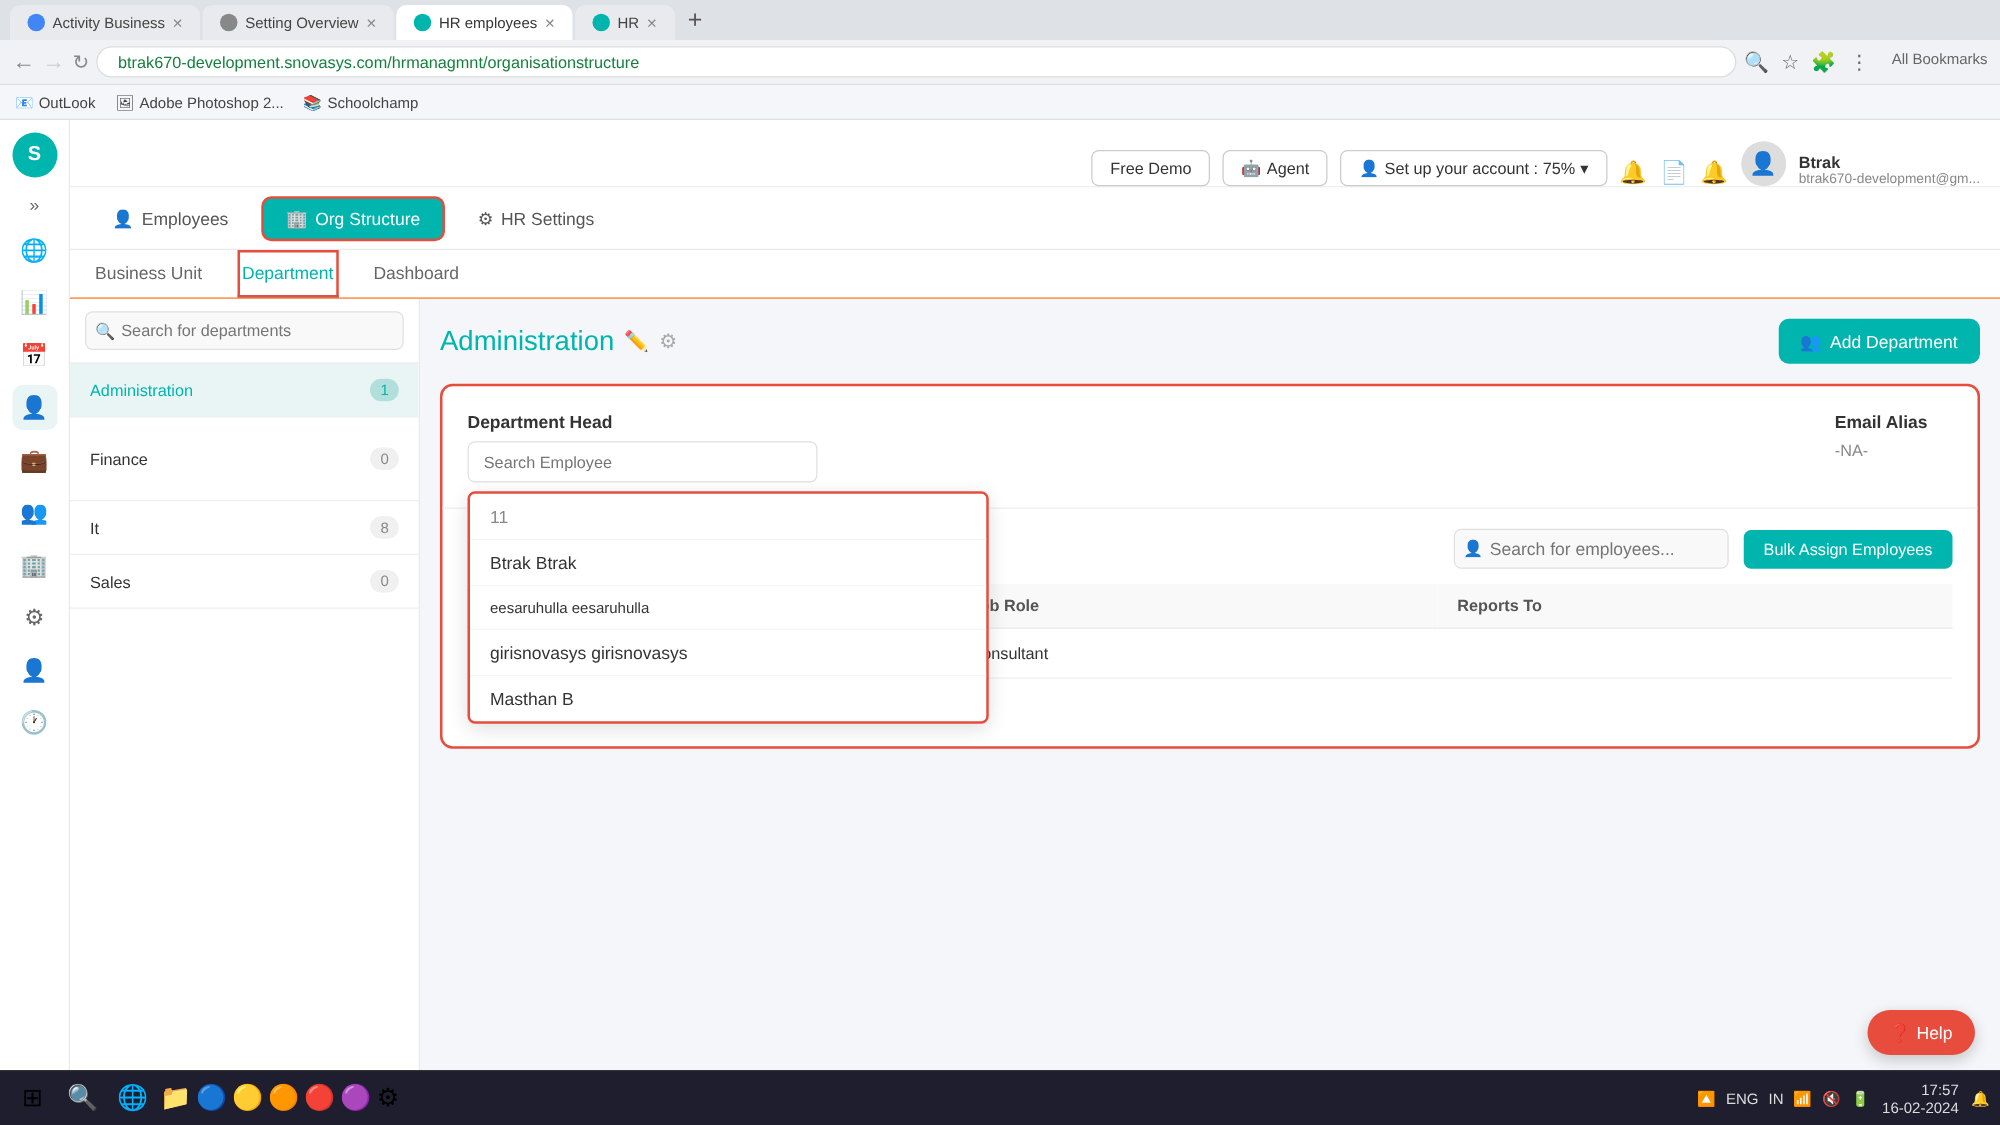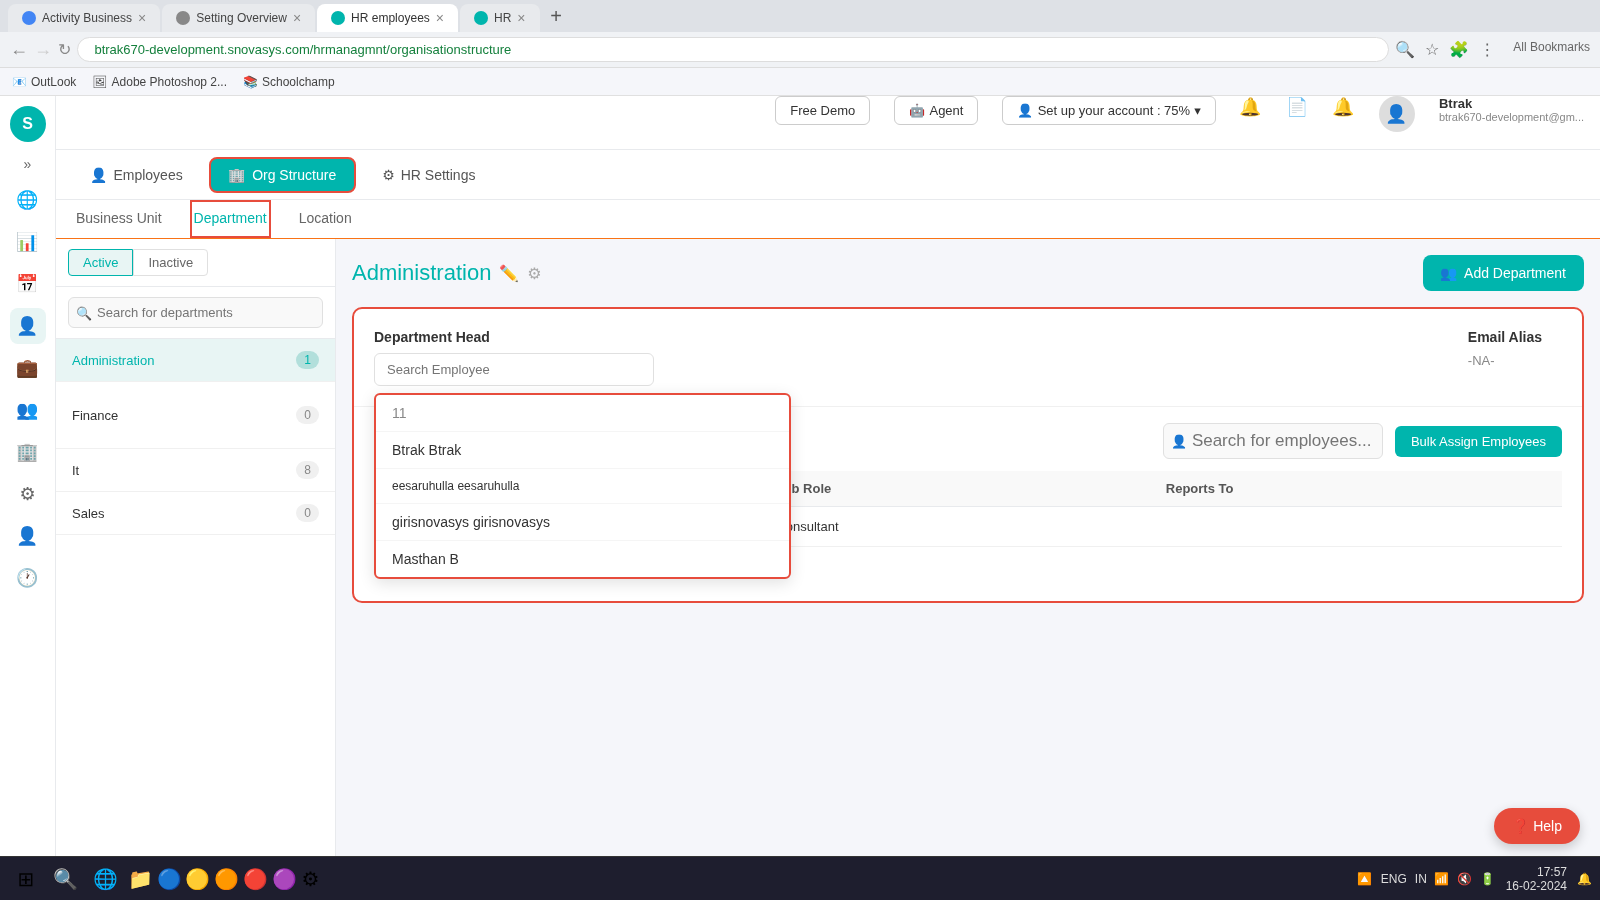--- a/index.html
+++ b/index.html
@@ -67,21 +67,21 @@
     <div style="width:36px;height:36px;display:flex;align-items:center;justify-content:center;border-radius:8px;cursor:pointer;color:#666;font-size:18px;">💼</div>
     <div style="width:36px;height:36px;display:flex;align-items:center;justify-content:center;border-radius:8px;cursor:pointer;color:#666;font-size:18px;">👥</div>
     <div style="width:36px;height:36px;display:flex;align-items:center;justify-content:center;border-radius:8px;cursor:pointer;color:#666;font-size:18px;">🏢</div>
     <div style="width:36px;height:36px;display:flex;align-items:center;justify-content:center;border-radius:8px;cursor:pointer;color:#666;font-size:18px;">⚙</div>
     <div style="width:36px;height:36px;display:flex;align-items:center;justify-content:center;border-radius:8px;cursor:pointer;color:#666;font-size:18px;">👤</div>
     <div style="width:36px;height:36px;display:flex;align-items:center;justify-content:center;border-radius:8px;cursor:pointer;color:#666;font-size:18px;">🕐</div>
   </div>
 
   <div style="flex:1;display:flex;flex-direction:column;overflow:hidden;">
 
-    <div style="background:#fff;height:54px;display:flex;align-items:flex-start;padding:0 16px;gap:24px;border-bottom:1px solid #e8eaed;">
+    <div style="background:#fff;height:54px;display:flex;align-items:flex-end;padding:0 16px;gap:10px;border-bottom:1px solid #e8eaed;">
       <div style="flex:1;"></div>
       <button style="border:1px solid #ccc;background:#fff;padding:6px 14px;border-radius:6px;cursor:pointer;font-size:13px;color:#333;">Free Demo</button>
       <button style="border:1px solid #ccc;background:#fff;padding:6px 14px;border-radius:6px;cursor:pointer;font-size:13px;color:#333;display:flex;align-items:center;gap:4px;">
         <span>🤖</span>
         <span>Agent</span>
       </button>
       <button style="border:1px solid #ccc;background:#fff;padding:6px 14px;border-radius:6px;cursor:pointer;font-size:13px;color:#333;display:flex;align-items:center;gap:4px;">
         <span>👤</span>
         <span>Set up your account : 75%</span>
         <span>▾</span>
@@ -107,31 +107,27 @@
       </div>
       <div style="padding:8px 18px;border-radius:8px;cursor:pointer;font-size:14px;color:#555;display:flex;align-items:center;gap:6px;">
         <span>⚙</span>
         <span>HR Settings</span>
       </div>
     </div>
 
     <div style="background:#fff;padding:0 16px;display:flex;gap:24px;border-bottom:1px solid #f97316;">
       <div style="padding:10px 4px;font-size:14px;color:#666;cursor:pointer;border-bottom:2px solid transparent;">Business Unit</div>
       <div style="padding:10px 4px;font-size:14px;color:#00b5ad;cursor:pointer;border-bottom:2px solid #00b5ad;font-weight:500;outline:2px solid #e74c3c;outline-offset:-2px;">Department</div>
-      <div style="padding:10px 4px;font-size:14px;color:#666;cursor:pointer;border-bottom:2px solid transparent;">Location</div>
+      <div style="padding:10px 4px;font-size:14px;color:#666;cursor:pointer;border-bottom:2px solid transparent;">Dashboard</div>
     </div>
 
     <div style="display:flex;flex:1;overflow:hidden;">
 
       <div style="width:280px;background:#fff;border-right:1px solid #e8eaed;display:flex;flex-direction:column;">
 
-        <div style="display:flex;padding:10px 12px;border-bottom:1px solid #e8eaed;gap:0;">
-          <button style="padding:5px 14px;border-radius:4px 0 0 4px;border:1px solid #00b5ad;background:#e8f5f4;cursor:pointer;font-size:13px;color:#00b5ad;">Active</button>
-          <button style="padding:5px 14px;border-radius:0 4px 4px 0;border:1px solid #e0e0e0;background:#fff;cursor:pointer;font-size:13px;color:#666;">Inactive</button>
-        </div>
 
         <div style="padding:10px 12px;border-bottom:1px solid #e8eaed;">
           <div style="position:relative;">
             <span style="position:absolute;left:8px;top:50%;transform:translateY(-50%);font-size:13px;color:#aaa;">🔍</span>
             <input type="text" style="width: 100%; border: 1px solid rgb(224, 224, 224); border-radius: 6px; padding: 7px 12px 7px 28px; font-size: 13px; background: rgb(249, 249, 249); color: rgb(153, 153, 153);" placeholder="Search for departments">
           </div>
         </div>
 
         <div style="overflow-y:auto;flex:1;">
           <div style="display:flex;justify-content:space-between;align-items:center;padding:12px 16px;cursor:pointer;border-bottom:1px solid #f0f0f0;background:#e8f5f4;">
@@ -190,21 +186,21 @@
                 <div style="font-size:14px;font-weight:600;color:#333;margin-bottom:8px;">Email Alias</div>
                 <div style="color:#888;">-NA-</div>
               </div>
             </div>
           </div>
 
           <div style="padding:16px 20px;border-top:1px solid #f0f0f0;">
             <div style="display:flex;justify-content:flex-end;align-items:center;gap:12px;margin-bottom:12px;">
               <div style="position:relative;">
                 <span style="position:absolute;left:8px;top:50%;transform:translateY(-50%);font-size:13px;color:#aaa;">👤</span>
-                <input type="text" style="border: 1px solid rgb(224, 224, 224); border-radius: 6px; padding: 7px 12px 7px 28px; font-size: 17px; background: rgb(249, 249, 249); color: rgb(153, 153, 153); width: 220px;" placeholder="Search for employees...">
+                <input type="text" style="border: 1px solid rgb(224, 224, 224); border-radius: 6px; padding: 7px 12px 7px 28px; font-size: 14px; background: rgb(249, 249, 249); color: rgb(153, 153, 153); width: 220px;" placeholder="Search for employees...">
               </div>
               <button style="background:#00b5ad;color:#fff;border:none;padding:8px 16px;border-radius:6px;cursor:pointer;font-size:13px;">Bulk Assign Employees</button>
             </div>
             <table style="width:100%;border-collapse:collapse;background:#fff;">
               <thead>
                 <tr>
                   <th style="background:#f9f9f9;padding:10px 16px;text-align:left;font-size:13px;font-weight:600;color:#555;border-bottom:1px solid #e8eaed;">Employee</th>
                   <th style="background:#f9f9f9;padding:10px 16px;text-align:left;font-size:13px;font-weight:600;color:#555;border-bottom:1px solid #e8eaed;">Job Role</th>
                   <th style="background:#f9f9f9;padding:10px 16px;text-align:left;font-size:13px;font-weight:600;color:#555;border-bottom:1px solid #e8eaed;">Reports To</th>
                 </tr>

